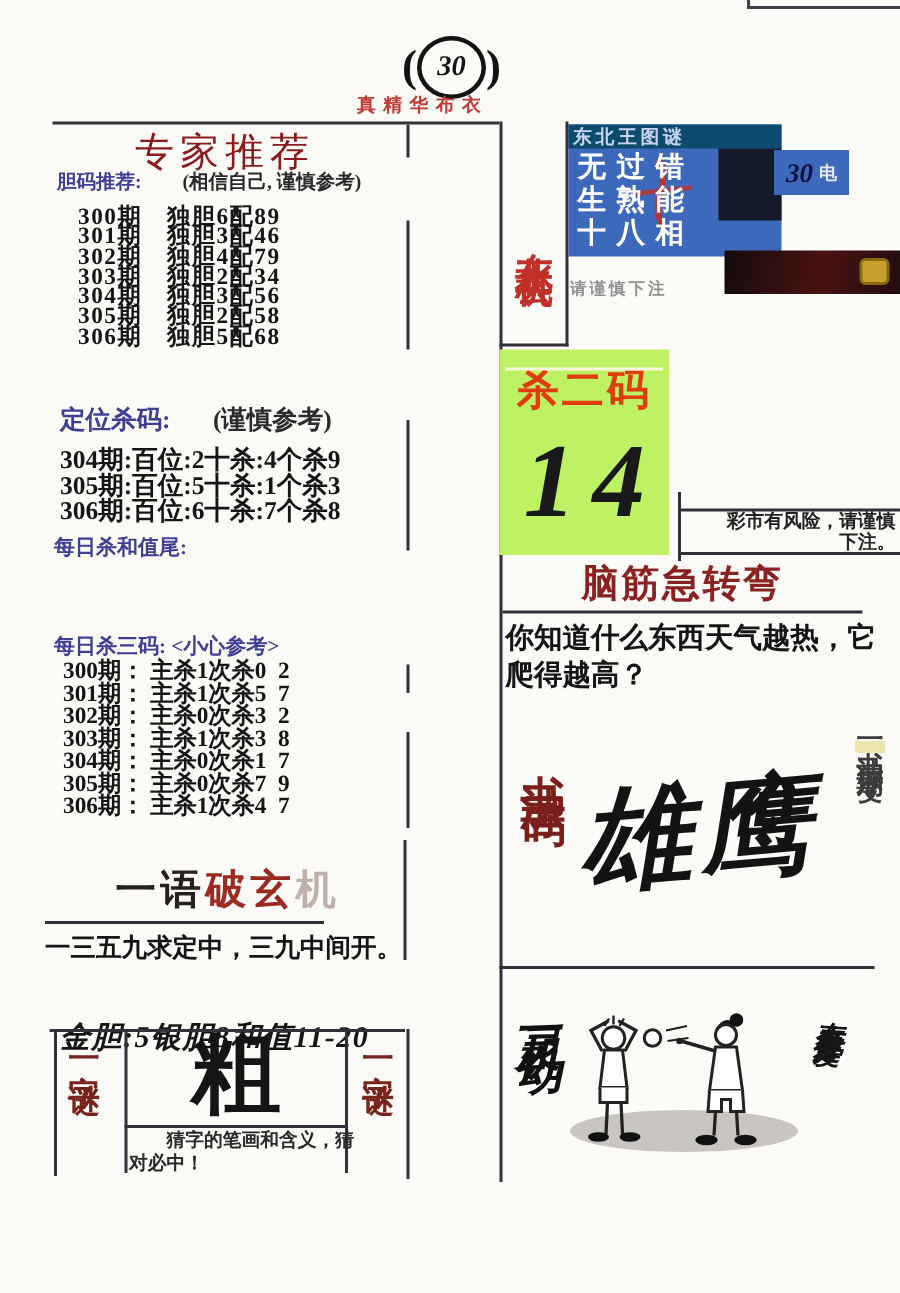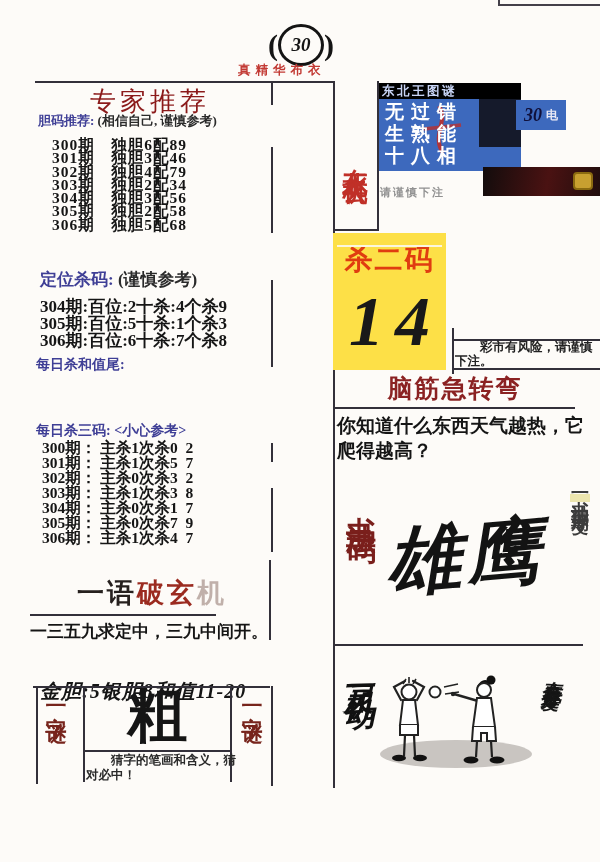--- a/index.html
+++ b/index.html
@@ -15,21 +15,21 @@
   .logo-circle{width:40px;height:36px;border:3px solid #141414;border-radius:50%;
     display:flex;align-items:center;justify-content:center;font-size:19px;font-weight:700;
     font-style:italic;background:#fdfbf8;}
   .paren{font-size:30px;font-weight:700;line-height:30px;color:#141414;}
   .brand{left:238px;top:62px;width:124px;text-align:left;font-size:12.5px;
     color:#c23a34;letter-spacing:5px;font-weight:700;}
   
   .expert-title{left:58px;top:84px;width:184px;text-align:center;font-size:26px;
     font-weight:400;color:#8b1a1a;letter-spacing:4px;}
   .blue-label{color:#3f3f96;font-weight:700;}
-  .dark-note{color:#2a2a2a;font-weight:700;}
+  .dark-note{color:#2a2a2a;font-weight:700;margin-left:24px;}
   .expert-sub{left:38px;top:112px;font-size:13px;}
   .expert-rows{left:52px;top:138px;font-size:15.5px;line-height:13.3px;letter-spacing:1px;}
   .dingwei-label{left:40px;top:268px;font-size:17px;}
   .dingwei-rows{left:40px;top:299px;font-size:17px;line-height:16.8px;}
   .hezhi-label{left:36px;top:356px;font-size:14px;}
   .hezhi-rows{left:44px;top:372px;font-size:16px;line-height:13.2px;letter-spacing:1px;}
   .sanma-label{left:36px;top:422px;font-size:14px;}
   .sanma-rows{left:42px;top:440px;font-size:15.5px;line-height:15px;}
   .yiyu-title{left:52px;top:575px;width:200px;text-align:center;font-size:27px;
     font-weight:700;letter-spacing:3px;white-space:nowrap;}
@@ -39,42 +39,42 @@
   .zimi-side{font-size:21px;color:#77241c;font-weight:700;letter-spacing:6px;}
   .zimi-char{left:86px;top:682px;width:143px;text-align:center;font-size:60px;
     font-weight:700;line-height:66px;}
   .zimi-caption{left:86px;top:753px;width:152px;font-size:12.5px;font-weight:700;
     text-indent:2em;line-height:15px;color:#2a2a2a;}
   
   .dongbei-box{left:333px;top:81px;width:44px;height:148px;border-right:2px solid #33303a;
     border-bottom:2px solid #33303a;display:flex;align-items:center;justify-content:center;}
   .dongbei-box span{font-size:25px;color:#c03028;font-weight:700;letter-spacing:3px;}
   .pic-panel{left:379px;top:83px;width:142px;height:88px;background:#3d69bd;}
-  .pic-titlebar{height:16px;background:#000000;color:#c8d4f5;font-size:12.5px;
+  .pic-titlebar{height:16px;background:#0c4a6e;color:#c8d4f5;font-size:12.5px;
     font-weight:700;letter-spacing:2.5px;padding-left:3px;line-height:16px;}
   .pic-dark{position:absolute;right:0;top:16px;width:42px;height:48px;background:#151a2b;}
   .pic-lines{position:relative;padding:2px 0 0 6px;color:#fff;font-size:19px;
     font-weight:700;line-height:22px;letter-spacing:7px;}
   .pic-caption{left:380px;top:185px;font-size:11px;color:#919191;letter-spacing:2px;font-weight:700;}
   .badge{left:516px;top:100px;width:50px;height:30px;background:#3d69bd;display:flex;
     align-items:center;justify-content:center;gap:4px;}
   .badge .b-logo{color:#10103a;font-size:18px;font-weight:700;font-style:italic;}
   .badge .b-label{color:#e8e8f5;font-size:12px;font-weight:700;}
   .photo-strip{left:483px;top:167px;width:117px;height:29px;
     background:linear-gradient(100deg,#120c0c 0%,#4a1212 55%,#200d0d 100%);}
   .emblem{position:absolute;right:7px;top:5px;width:20px;height:18px;background:#c8a030;
     border-radius:4px;border:2px solid #8a6a10;box-sizing:border-box;}
-  .sha2-box{left:333px;top:233px;width:113px;height:137px;background:#fde047;}
+  .sha2-box{left:333px;top:233px;width:113px;height:137px;background:#bef264;}
   .sha2-stripe{position:absolute;left:4px;top:12px;width:105px;height:2px;background:#fbf6de;}
   .sha2-title{margin-top:8px;text-align:center;font-size:28px;font-weight:700;
     color:#e03c10;letter-spacing:2px;}
   .sha2-nums{display:flex;justify-content:space-between;padding:0 16px;margin-top:2px;}
   .sha2-nums span{font-size:70px;font-style:italic;font-weight:700;color:#191919;line-height:82px;}
   .risk-text{left:455px;top:341px;width:142px;font-size:12.5px;font-weight:700;
-    text-indent:2em;line-height:13.5px;color:#222;}
+    text-indent:2em;line-height:13.5px;color:#222;text-align:right;}
   .naojin-title{left:335px;top:372px;width:240px;text-align:center;font-size:25px;
     font-weight:700;color:#8b2222;letter-spacing:2px;}
   .naojin-q{left:337px;top:413px;width:256px;font-size:19px;font-weight:700;line-height:25px;}
   .shufa-side{left:340px;top:492px;font-size:30px;font-weight:700;color:#7a1f1c;letter-spacing:7px;}
   .shufa-art{left:386px;top:516px;font-size:74px;font-weight:700;font-style:italic;
     letter-spacing:6px;color:#131313;transform:rotate(-5deg);line-height:80px;}
   .shufa-note{left:568px;top:482px;font-size:18px;font-weight:700;color:#3c3c3c;letter-spacing:4px;}
   .shufa-note .hi{background:#ece5ae;}
   .lingji-side{left:336px;top:660px;font-size:31px;font-weight:700;font-style:italic;
     color:#111;letter-spacing:5px;transform:rotate(-2deg);}

